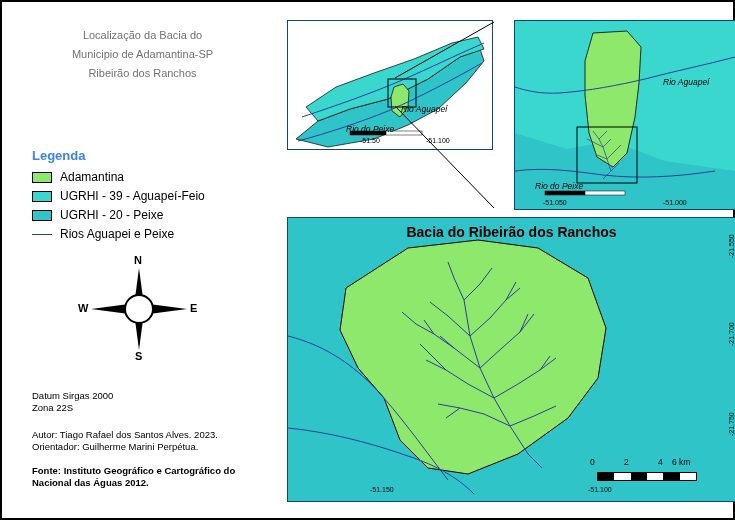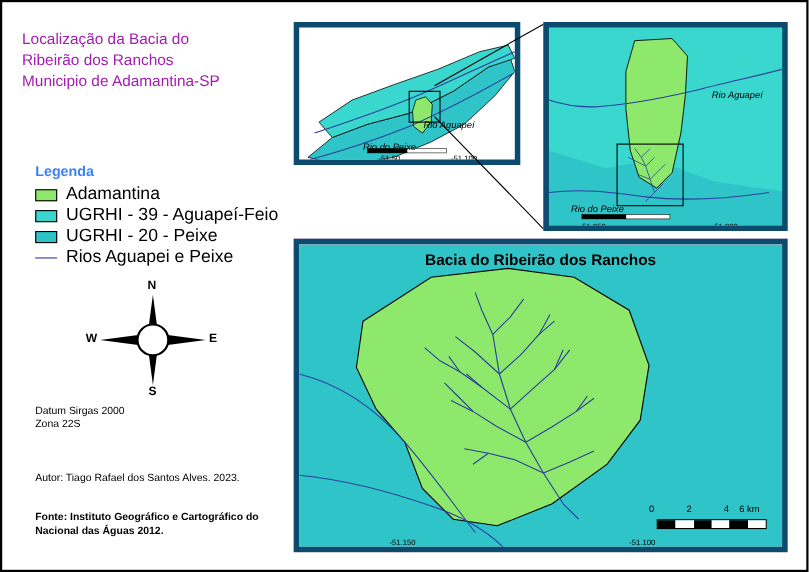--- a/index.html
+++ b/index.html
@@ -15,23 +15,24 @@
     box-sizing:border-box;
     border:2px solid #000;
     background:#fff;
   }
 
   
   .title{
     position:absolute;
     left:18px; top:24px;
     width:245px;
-    font-size:14px;
+    text-align:center;
+    font-size:11px;
     line-height:19px;
-    color:#a21caf;
+    color:#737373;
     font-weight:400;
   }
   .title div{white-space:nowrap;}
 
   
   .legend-title{
     position:absolute;
     left:30px; top:146px;
     font-size:13px;
     font-weight:bold;
@@ -62,21 +63,21 @@
     flex:none;
   }
   .swatch-line::after{
     content:"";
     position:absolute;
     left:0; top:5px;
     width:20px;height:1.5px;
     background:#2a3f9e;
   }
   .legend-label{
-    font-size:16px;
+    font-size:12px;
     color:#000;
     white-space:nowrap;
   }
 
   
   .compass{
     position:absolute;
     left:75px; top:252px;
     width:125px;height:110px;
   }
@@ -91,30 +92,31 @@
   .lbl-w{left:1px; top:48px;}
   .lbl-e{left:113px; top:48px;}
 
   
   .foot{
     position:absolute;
     color:#000;
     font-size:9.5px;
     line-height:12px;
   }
-  .foot-datum{left:30px; top:366px;}
+  .foot-datum{left:30px; top:388px;}
   .foot-author{left:30px; top:427px;}
   .foot-source{left:30px; top:463px;font-weight:bold;}
 
   
   .panel{
     position:absolute;
     box-sizing:border-box;
-    border:5px solid #0c4a6e;
+    border:1px solid #0c4a6e;
     overflow:hidden;
+    margin-left:20px;
   }
   #panel-state{ left:265px; top:18px;  width:206px; height:130px; background:#ffffff;}
   #panel-mun  { left:492px; top:18px;  width:222px; height:190px; background:#2fc4c8;}
   #panel-main { left:265px; top:215px; width:449px; height:285px; background:#f9a8d4;}
 
   .panel-title{
     position:absolute;
     left:0; right:0; top:6px;
     text-align:center;
     font-size:14px;
@@ -164,22 +166,22 @@
   .scale-nums span{position:absolute;}
   svg{display:block;}
 </style>
 </head>
 <body>
 
 <div id="page">
 
   <div class="title">
     <div>Localização da Bacia do</div>
+    <div>Municipio de Adamantina-SP</div>
     <div>Ribeirão dos Ranchos</div>
-    <div>Municipio de Adamantina-SP</div>
   </div>
 
   <div class="legend-title">Legenda</div>
   <div class="legend-list">
 
     <div class="legend-row">
       <span class="swatch" style="background:#8ee86b"></span>
       <span class="legend-label">Adamantina</span>
     </div>
 
@@ -214,20 +216,21 @@
     </svg>
   </div>
 
   <div class="foot foot-datum">
     <div>Datum Sirgas 2000</div>
     <div>Zona 22S</div>
   </div>
 
   <div class="foot foot-author">
     <div>Autor: Tiago Rafael dos Santos Alves. 2023.</div>
+    <div>Orientador: Guilherme Marini Perpétua.</div>
   </div>
 
   <div class="foot foot-source">
     <div>Fonte: Instituto Geográfico e Cartográfico do</div>
     <div>Nacional das Águas  2012.</div>
   </div>
 
   <div class="panel" id="panel-state">
     <svg width="204" height="128">
 

